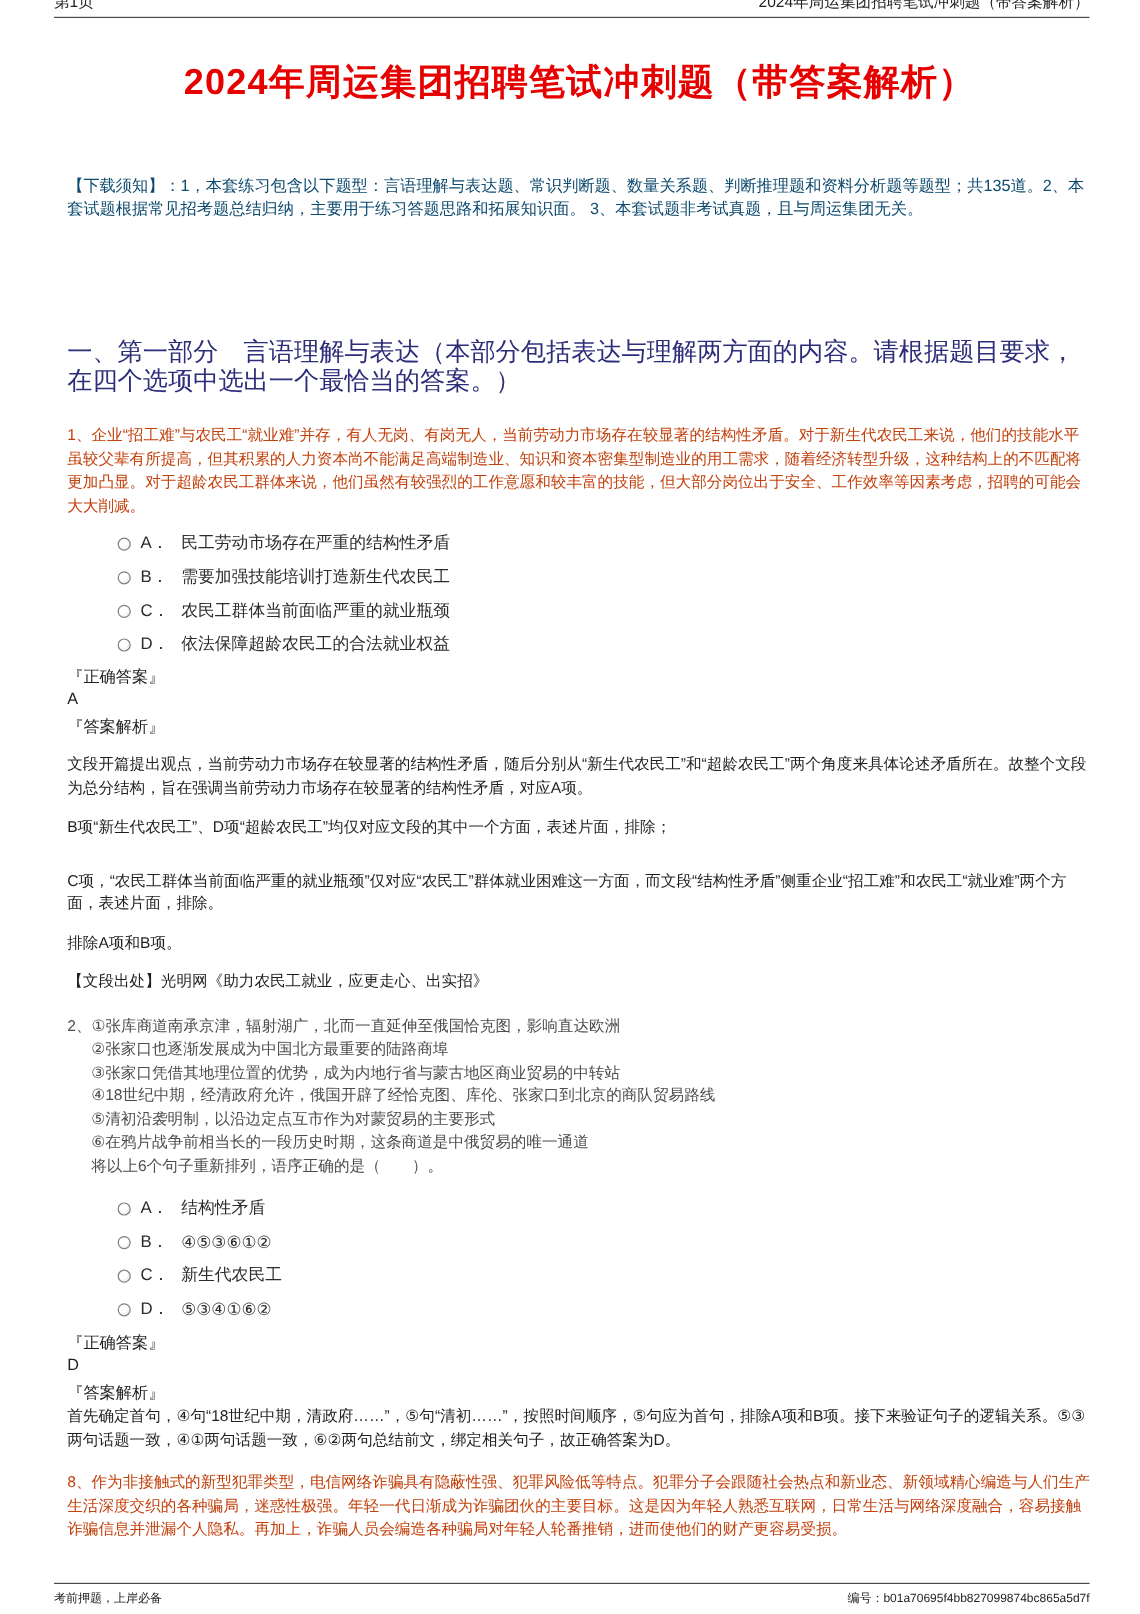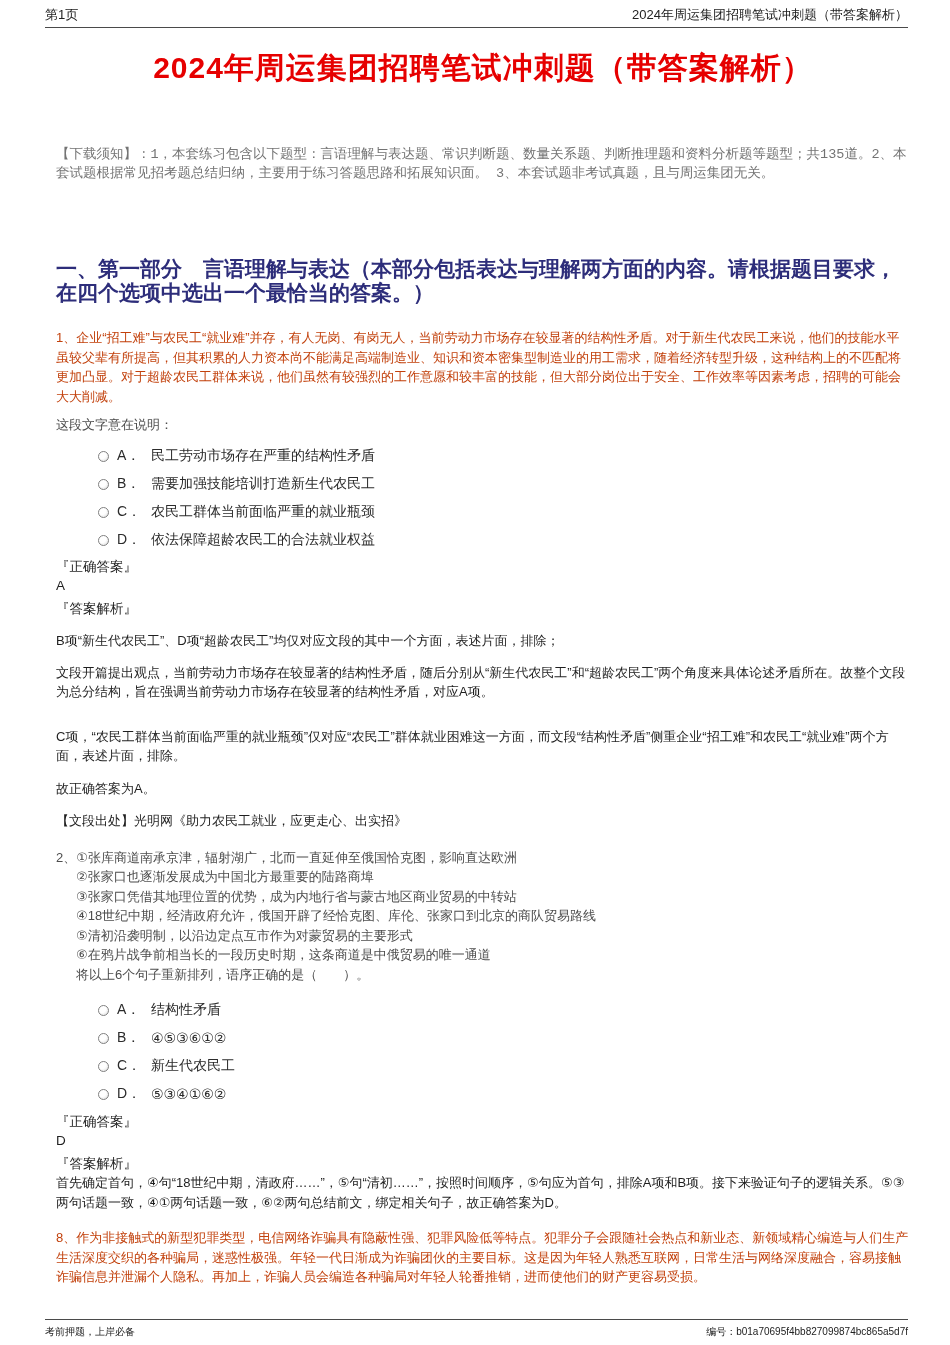--- a/index.html
+++ b/index.html
@@ -6,43 +6,43 @@
   html,body { background:#ffffff; }
   .page {
     position:relative;
     width:950px; height:1345px;
     background:#ffffff;
     font-family:"Liberation Sans","DejaVu Sans",sans-serif;
     overflow:hidden;
   }
   
   .header {
-    position:absolute; top:0; left:45px; right:42px; height:28px;
+    position:absolute; top:0; left:45px; right:42px; height:15px;
     border-bottom:1.5px solid #4a4a4a;
     display:flex; justify-content:space-between; align-items:flex-end;
     padding-bottom:3px;
     font-size:13px; color:#222;
   }
   
   .main { position:absolute; top:33px; left:56px; right:40px; }
   .doc-title {
     margin-top:15px;
     text-align:center;
     color:#e60000;
     font-size:30px; font-weight:bold;
     letter-spacing:1px;
   }
   .notice {
     margin-top:56px;
-    font-size:13.5px; line-height:19px; color:#737373;font-family:Liberation Mono, monospace;
+    font-size:13.5px; line-height:19px; color:#0c4a6e;
   }
   .section-heading {
-    margin-top:74px;
+    margin-top:99px;
     color:#2d2d7a;
-    font-size:21px; font-weight:bold; line-height:24px;
+    font-size:21px; font-weight:normal; line-height:24px;
   }
   .stem {
     margin-top:23px;
     font-size:13px; line-height:19.5px; color:#c2410c;
   }
   .prompt { margin-top:9px; font-size:13px; line-height:19px; color:#4d4d4d; }
   .options { margin-top:8px; }
   .option-row {
     display:flex; align-items:center;
     height:28px;
@@ -89,21 +89,20 @@
 
   <div class="main">
 
     <div class="doc-title" style="color: rgb(230, 0, 0);">2024年周运集团招聘笔试冲刺题（带答案解析）</div>
 
     <div class="notice">【下载须知】：1，本套练习包含以下题型：言语理解与表达题、常识判断题、数量关系题、判断推理题和资料分析题等题型；共135道。2、本套试题根据常见招考题总结归纳，主要用于练习答题思路和拓展知识面。 3、本套试题非考试真题，且与周运集团无关。</div>
 
     <div class="section-heading" style="color: rgb(45, 45, 122);">一、第一部分　言语理解与表达（本部分包括表达与理解两方面的内容。请根据题目要求，在四个选项中选出一个最恰当的答案。）</div>
 
     <div class="stem">1、企业“招工难”与农民工“就业难”并存，有人无岗、有岗无人，当前劳动力市场存在较显著的结构性矛盾。对于新生代农民工来说，他们的技能水平虽较父辈有所提高，但其积累的人力资本尚不能满足高端制造业、知识和资本密集型制造业的用工需求，随着经济转型升级，这种结构上的不匹配将更加凸显。对于超龄农民工群体来说，他们虽然有较强烈的工作意愿和较丰富的技能，但大部分岗位出于安全、工作效率等因素考虑，招聘的可能会大大削减。</div>
-    <div class="prompt">这段文字意在说明：</div>
 
     <div class="options">
       <div class="option-row">
         <span class="radio"></span>
         <span class="opt-letter">A．</span>
         <span class="opt-text">民工劳动市场存在严重的结构性矛盾</span>
       </div>
       <div class="option-row">
         <span class="radio"></span>
         <span class="opt-letter">B．</span>
@@ -118,24 +117,24 @@
         <span class="radio"></span>
         <span class="opt-letter">D．</span>
         <span class="opt-text">依法保障超龄农民工的合法就业权益</span>
       </div>
     </div>
 
     <div class="ans-label">『正确答案』</div>
     <div class="ans-value">A</div>
     <div class="ans-label mt4">『答案解析』</div>
 
+    <div class="analysis-p mt12">文段开篇提出观点，当前劳动力市场存在较显著的结构性矛盾，随后分别从“新生代农民工”和“超龄农民工”两个角度来具体论述矛盾所在。故整个文段为总分结构，旨在强调当前劳动力市场存在较显著的结构性矛盾，对应A项。</div>
     <div class="analysis-p mt13">B项“新生代农民工”、D项“超龄农民工”均仅对应文段的其中一个方面，表述片面，排除；</div>
-    <div class="analysis-p mt12">文段开篇提出观点，当前劳动力市场存在较显著的结构性矛盾，随后分别从“新生代农民工”和“超龄农民工”两个角度来具体论述矛盾所在。故整个文段为总分结构，旨在强调当前劳动力市场存在较显著的结构性矛盾，对应A项。</div>
     <div class="analysis-p mt11">C项，“农民工群体当前面临严重的就业瓶颈”仅对应“农民工”群体就业困难这一方面，而文段“结构性矛盾”侧重企业“招工难”和农民工“就业难”两个方面，表述片面，排除。</div>
-    <div class="analysis-p mt13">故正确答案为A。</div>
+    <div class="analysis-p mt13">排除A项和B项。</div>
     <div class="analysis-p mt13">【文段出处】光明网《助力农民工就业，应更走心、出实招》</div>
 
     <div class="q2-block">
       <div class="q2-line q2-first">2、①张库商道南承京津，辐射湖广，北而一直延伸至俄国恰克图，影响直达欧洲</div>
       <div class="q2-line">②张家口也逐渐发展成为中国北方最重要的陆路商埠</div>
       <div class="q2-line">③张家口凭借其地理位置的优势，成为内地行省与蒙古地区商业贸易的中转站</div>
       <div class="q2-line">④18世纪中期，经清政府允许，俄国开辟了经恰克图、库伦、张家口到北京的商队贸易路线</div>
       <div class="q2-line">⑤清初沿袭明制，以沿边定点互市作为对蒙贸易的主要形式</div>
       <div class="q2-line">⑥在鸦片战争前相当长的一段历史时期，这条商道是中俄贸易的唯一通道</div>
       <div class="q2-line">将以上6个句子重新排列，语序正确的是（　　）。</div>

